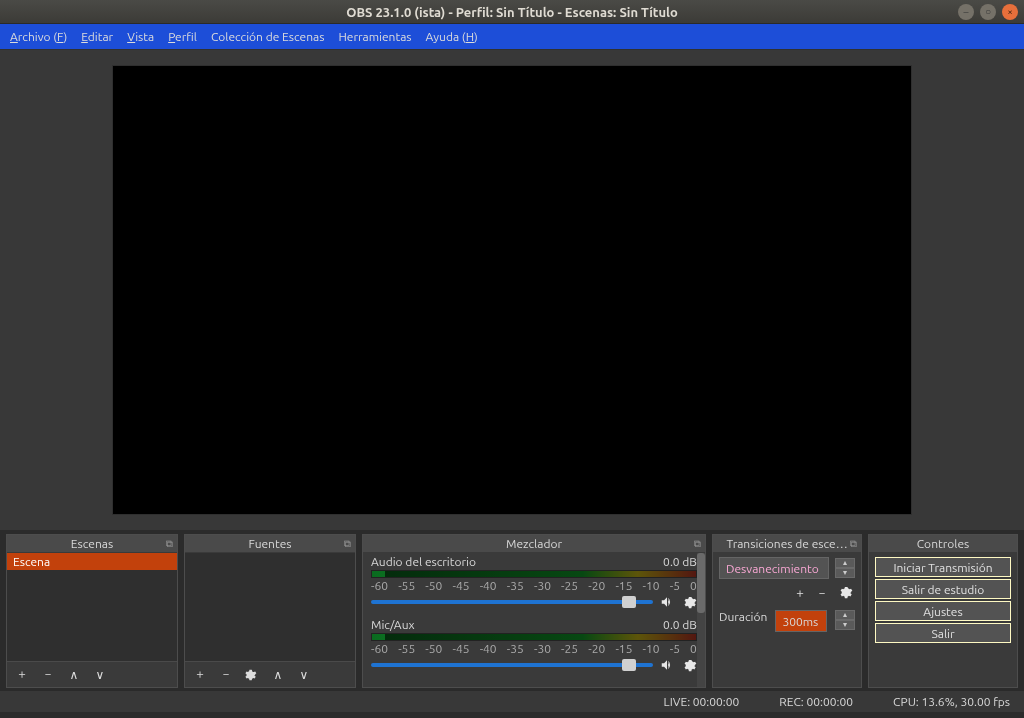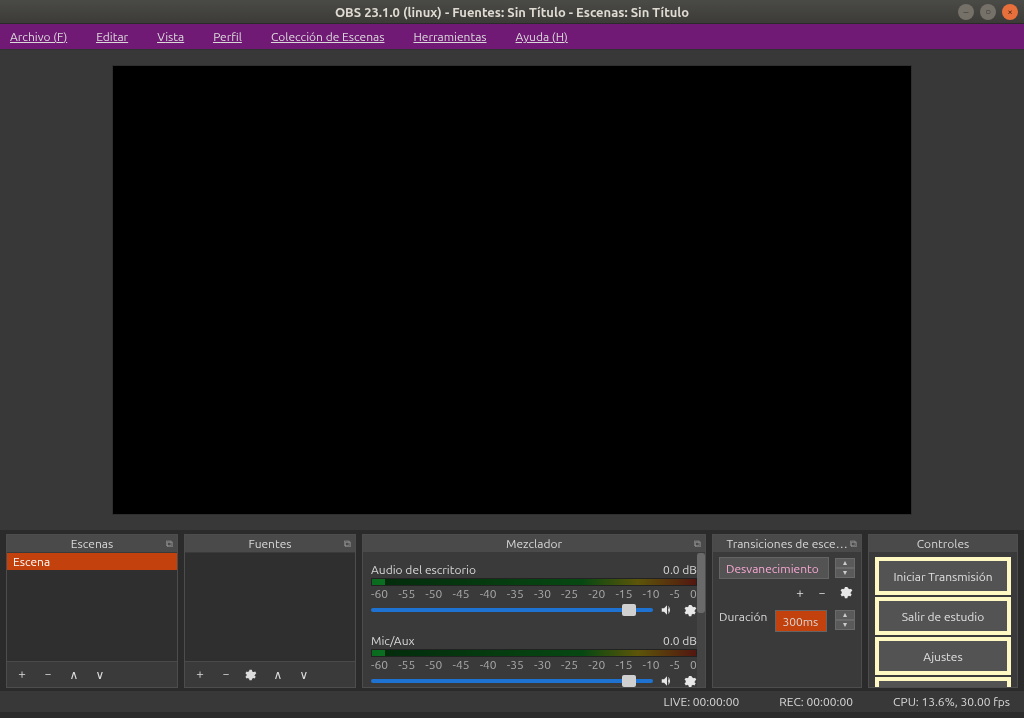--- a/index.html
+++ b/index.html
@@ -6,67 +6,67 @@
 body { background:#2b2b2b; width:1024px; height:718px; overflow:hidden; color:#d8d8d8; }
 
 .titlebar { height:24px; background:linear-gradient(#4a4a46,#3c3b37); display:flex; align-items:center; justify-content:center; position:relative; border-bottom:1px solid #2a2a2a; }
 .titlebar .title { font-weight:bold; color:#dfdbd2; font-size:13px; }
 .titlebar .win-controls { position:absolute; right:6px; display:flex; gap:6px; }
 .titlebar .win-btn { width:16px; height:16px; border-radius:8px; display:flex; align-items:center; justify-content:center; font-size:10px; }
 .win-min { background:#757168; color:#3a3a3a;}
 .win-max { background:#757168; color:#3a3a3a;}
 .win-close { background:#e76f3b; color:#3a2010;}
 
-.menubar { height:26px; background:#701a75; display:flex; align-items:center; gap:29px; padding:0 10px; border-bottom:1px solid #313131;text-decoration:underline;}
+.menubar { height:26px; background:#1d4ed8; display:flex; align-items:center; gap:14px; padding:0 10px; border-bottom:1px solid #313131;}
 .menubar .item { color:#dcdcdc; }
 
 .preview-area { height:480px; background:#383838; display:flex; align-items:center; justify-content:center; }
 .preview-canvas { width:800px; height:450px; background:#000; border:1px solid #2f2f2f; }
 
 .panels { display:flex; gap:6px; padding:4px 6px 2px 6px; height:160px; }
 .panel { background:#3a3a3a; border:1px solid #4d4d4d; display:flex; flex-direction:column; min-width:0;}
 .panel-head { height:18px; background:#4a4a4a; display:flex; align-items:center; justify-content:center; position:relative; color:#d8d8d8; font-size:12px; border-bottom:1px solid #3a3a3a;}
 .panel-head .grip { position:absolute; right:4px; color:#9a9a9a; font-size:10px;}
 .panel-body { flex:1; background:#2f2f2f; overflow:hidden; position:relative;}
 .panel-toolbar { height:26px; background:#3a3a3a; display:flex; align-items:center; gap:8px; padding:0 6px; border-top:1px solid #4a4a4a;}
 .panel-toolbar .tb { color:#ddd; width:18px; text-align:center;}
 
 .scene-item { background:#c2410c; color:#fff; padding:2px 6px; }
 
-.mixer-track { padding:2px 8px 6px 8px;margin-top:8px; }
+.mixer-track { padding:2px 8px 6px 8px; }
 .mixer-top { display:flex; justify-content:space-between; font-size:12px; color:#d8d8d8;}
 .meter { height:8px; background:linear-gradient(to right,#0a6a1f 0%, #12b52e 65%, #e8d41a 82%, #d03a2a 100%); border:1px solid #222; margin-top:2px; position:relative;}
 .meter .mask { position:absolute; right:0; top:0; bottom:0; width:96%; background:rgba(0,0,0,0.60);}
 .ticks { display:flex; justify-content:space-between; font-size:8px; color:#aaa; margin-top:1px; }
 .slider-row { display:flex; align-items:center; gap:6px; margin-top:2px;}
 .slider { flex:1; height:4px; background:#1e73d2; position:relative; border-radius:2px;}
 .slider-thumb { position:absolute; right:6%; top:-4px; width:14px; height:12px; background:#d0d0d0; border-radius:2px;}
 .ico { width:16px; height:16px; display:inline-flex; align-items:center; justify-content:center; color:#e0e0e0; font-size:14px;}
 
 .trans-panel .row { display:flex; align-items:center; gap:6px; padding:4px 6px; }
 .combo { flex:1; height:22px; background:#535353; border:1px solid #656565; display:flex; align-items:center; padding:0 6px; justify-content:space-between; color:#f9a8d4;}
 .spin { width:20px; display:flex; flex-direction:column; }
 .spin div{height:10px;background:#5a5a5a;border:1px solid #6a6a6a;font-size:8px;line-height:8px;text-align:center;color:#ccc;}
 .trans-icons { display:flex; gap:10px; justify-content:flex-end; padding:2px 8px 4px 8px; font-size:16px; color:#e0e0e0;}
 .dur-row { display:flex; gap:8px; padding:4px 6px;}
 .dur-row .label{color:#d8d8d8;}
 .dur-input { flex:1; height:22px; background:#c2410c; border:1px solid #656565; display:flex; align-items:center; justify-content:space-between; padding:0 6px;}
 
-.controls-panel .ctrl-btn { margin:2px 6px; height:38px; background:#535353; border:4px solid #fef9c3; display:flex; align-items:center; justify-content:center; color:#e0e0e0;}
+.controls-panel .ctrl-btn { margin:2px 6px; height:20px; background:#535353; border:1px solid #fef9c3; display:flex; align-items:center; justify-content:center; color:#e0e0e0;}
 
 .statusbar { height:22px; background:#383838; display:flex; align-items:center; justify-content:flex-end; gap:40px; padding:0 14px; color:#d8d8d8; font-size:12px; border-top:1px solid #2a2a2a;}
 .scroll-gutter{position:absolute;right:0;top:0;bottom:0;width:8px;background:#444;}
 .scroll-thumb{position:absolute;right:0;top:0;width:8px;height:60px;background:#6a6a6a;border-radius:3px;}
 svg{display:block;}
 </style>
 </head>
 <body>
 
 <div class="titlebar">
-  <span class="title">OBS 23.1.0 (linux) - Fuentes: Sin Título - Escenas: Sin Título</span>
+  <span class="title">OBS 23.1.0 (ista) - Perfil: Sin Título - Escenas: Sin Título</span>
   <div class="win-controls">
     <div class="win-btn win-min">–</div>
     <div class="win-btn win-max">○</div>
     <div class="win-btn win-close">×</div>
   </div>
 </div>
 
 <div class="menubar">
   <span class="item"><span style="text-decoration:underline">A</span>rchivo (<span style="text-decoration:underline">F</span>)</span>
   <span class="item"><span style="text-decoration:underline">E</span>ditar</span>

